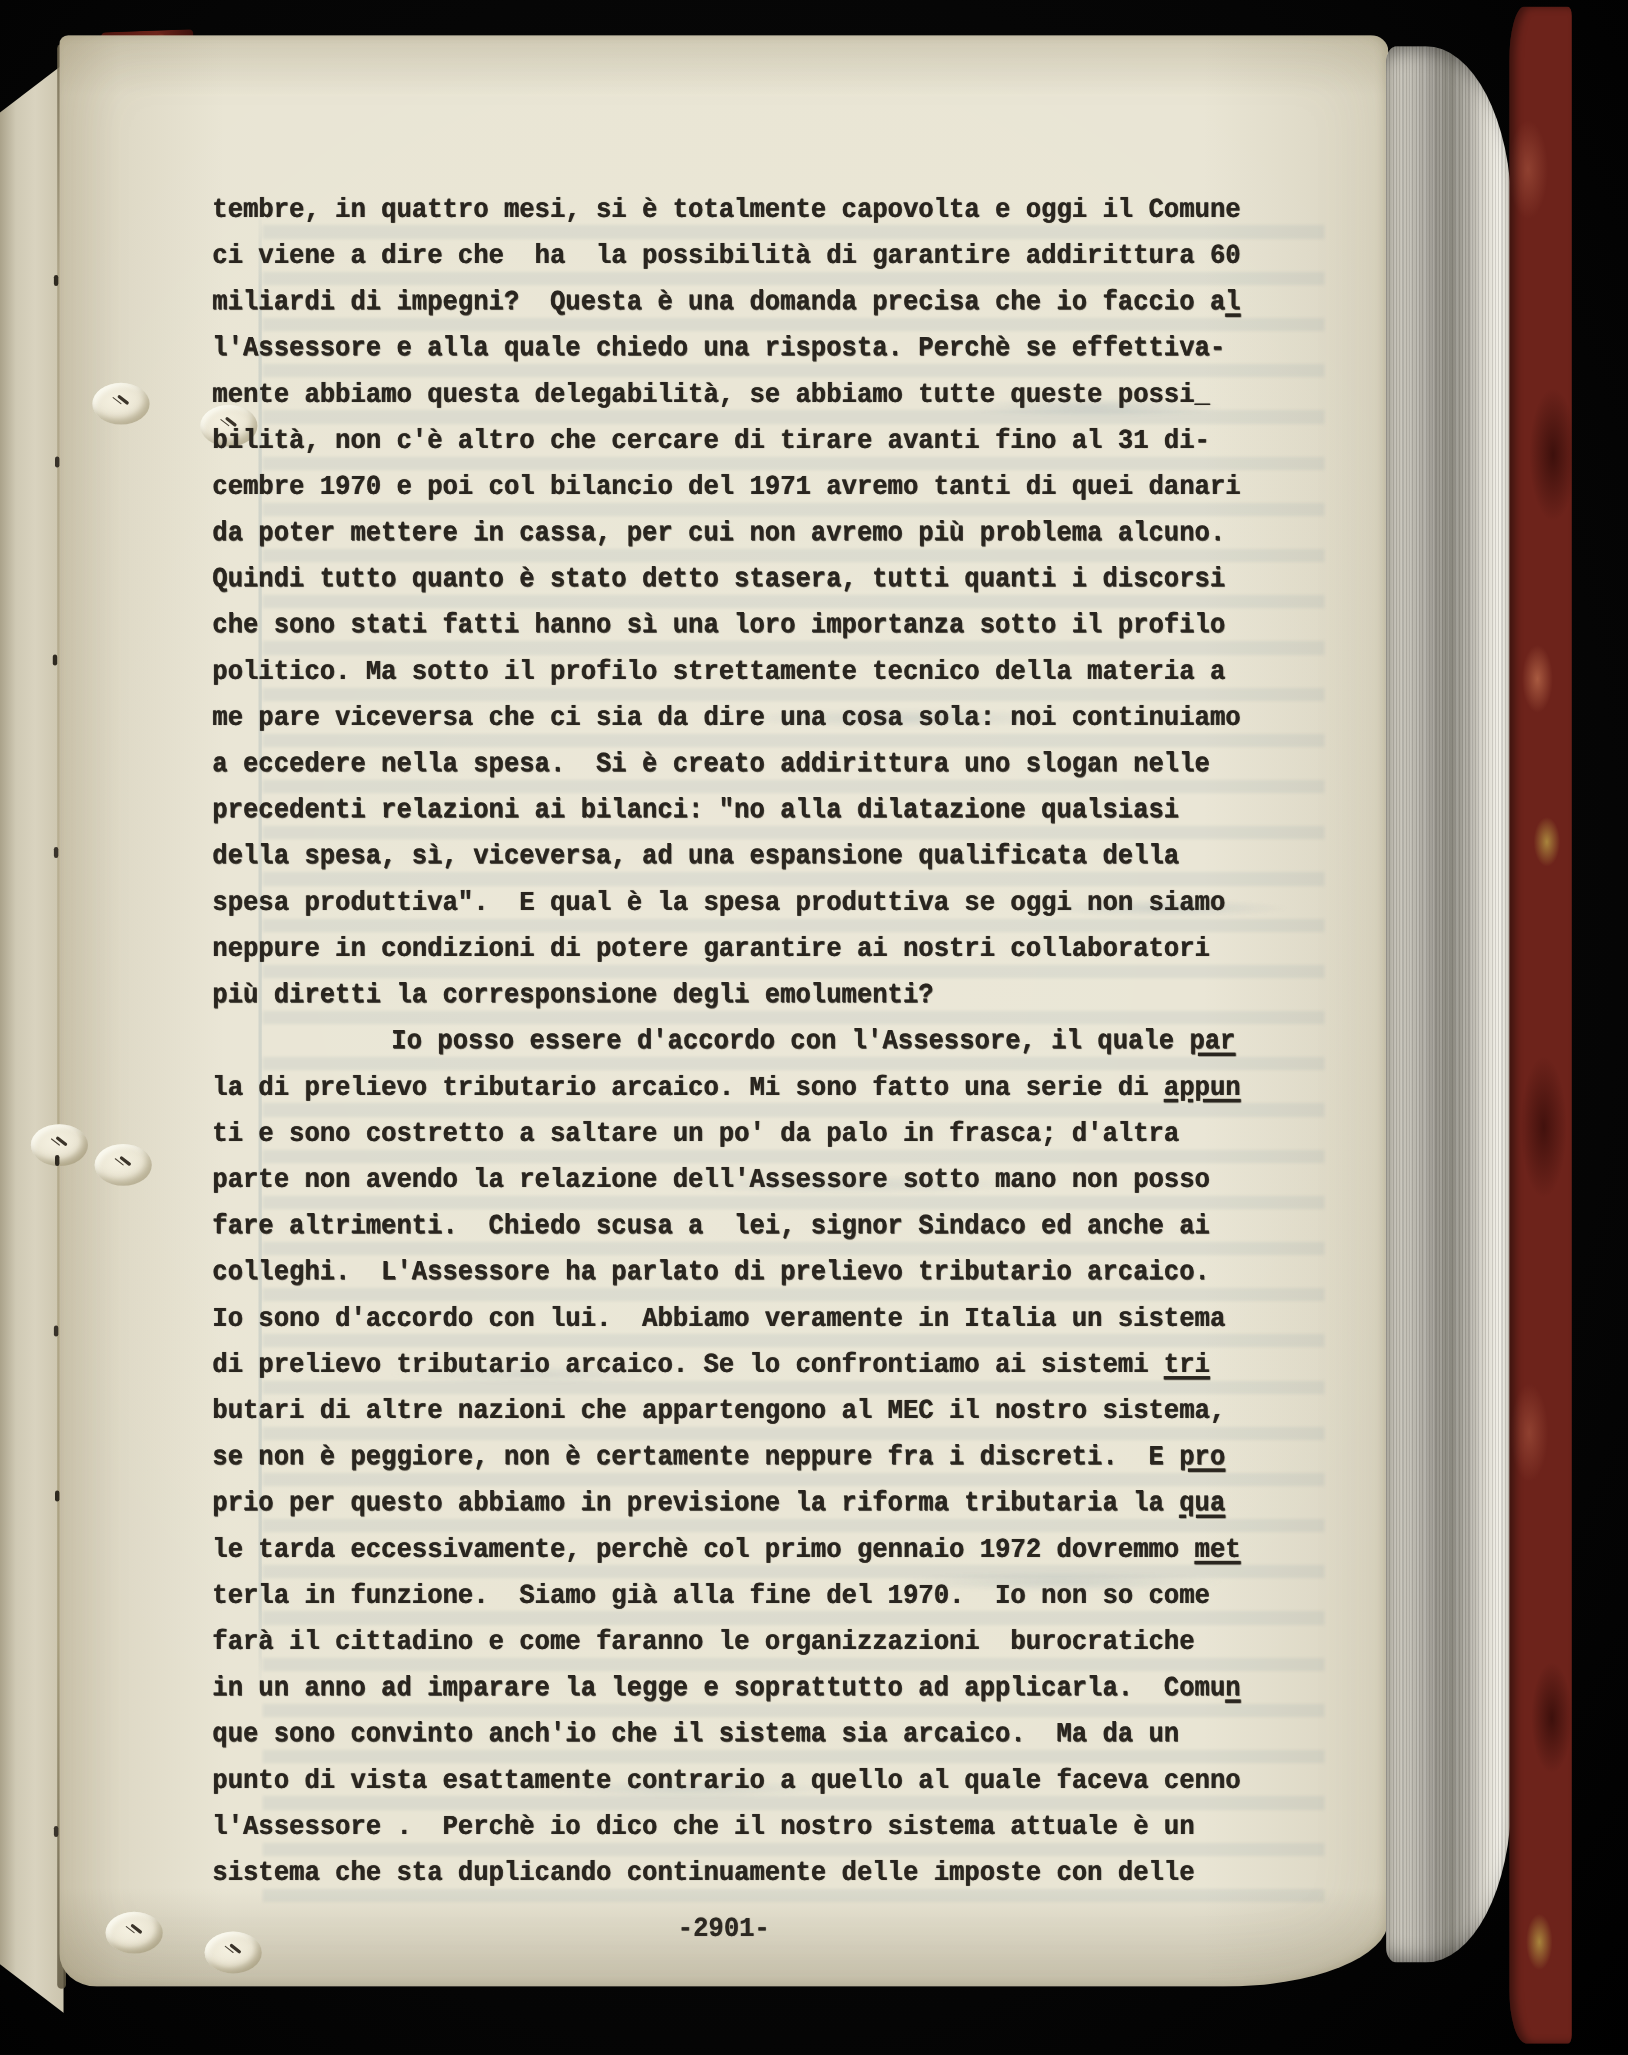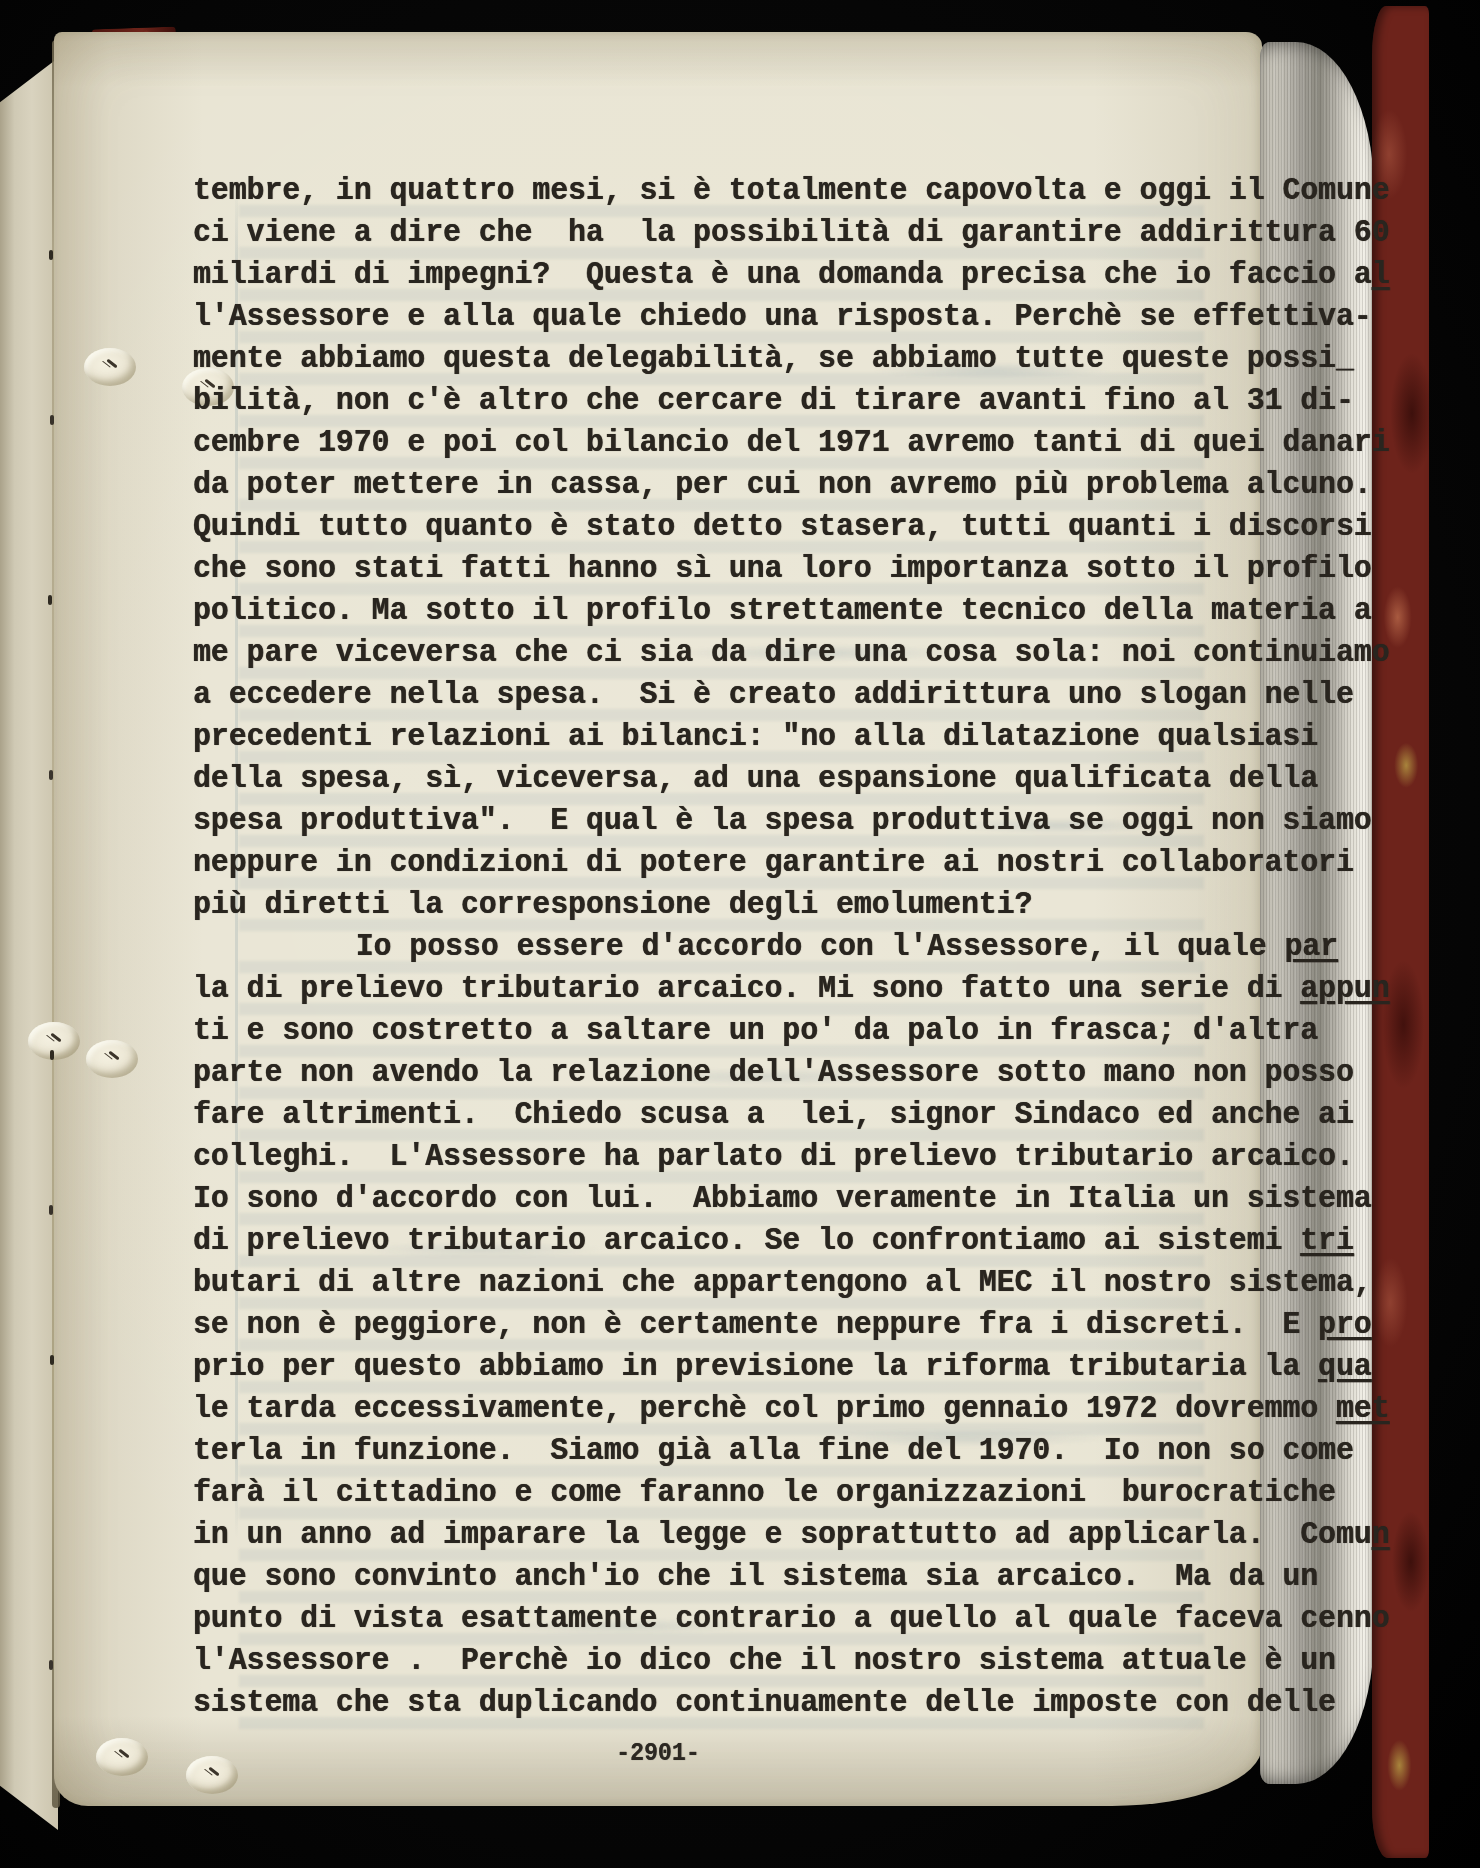--- a/index.html
+++ b/index.html
@@ -101,21 +101,21 @@
       radial-gradient(ellipse 30px 92px at 55% 55%, #42110d 0%, transparent 70%),
       radial-gradient(ellipse 24px 62px at 32% 70%, #8f4030 0%, transparent 72%),
       radial-gradient(ellipse 26px 70px at 68% 84%, #3d100c 0%, transparent 72%),
       radial-gradient(ellipse 16px 34px at 48% 95%, #a8843c 0%, transparent 75%);
     border-radius:14px 4px 4px 16px / 50px 8px 8px 50px;
     box-shadow:inset 5px 0 8px rgba(0,0,0,.45);
   }
   
   .text-block{
     position:absolute;left:193px;top:170px;width:1010px;
-    font-size:32px;font-weight:bold;color:#29251f;
+    font-size:25px;font-weight:bold;color:#29251f;
     text-shadow:0.5px 0.4px 0.7px rgba(44,39,32,.85), -0.3px 0 0.5px rgba(44,39,32,.45);
   }
   .line{
     height:42px;line-height:42px;white-space:pre;
     transform:scaleX(0.93);transform-origin:0 50%;
   }
   .line .u{text-decoration:underline;text-decoration-thickness:2.5px;text-underline-offset:4px;}
   .page-number{
     position:absolute;left:616px;top:1733px;height:42px;line-height:42px;
     font-size:25px;font-weight:bold;color:#2c2822;white-space:pre;

